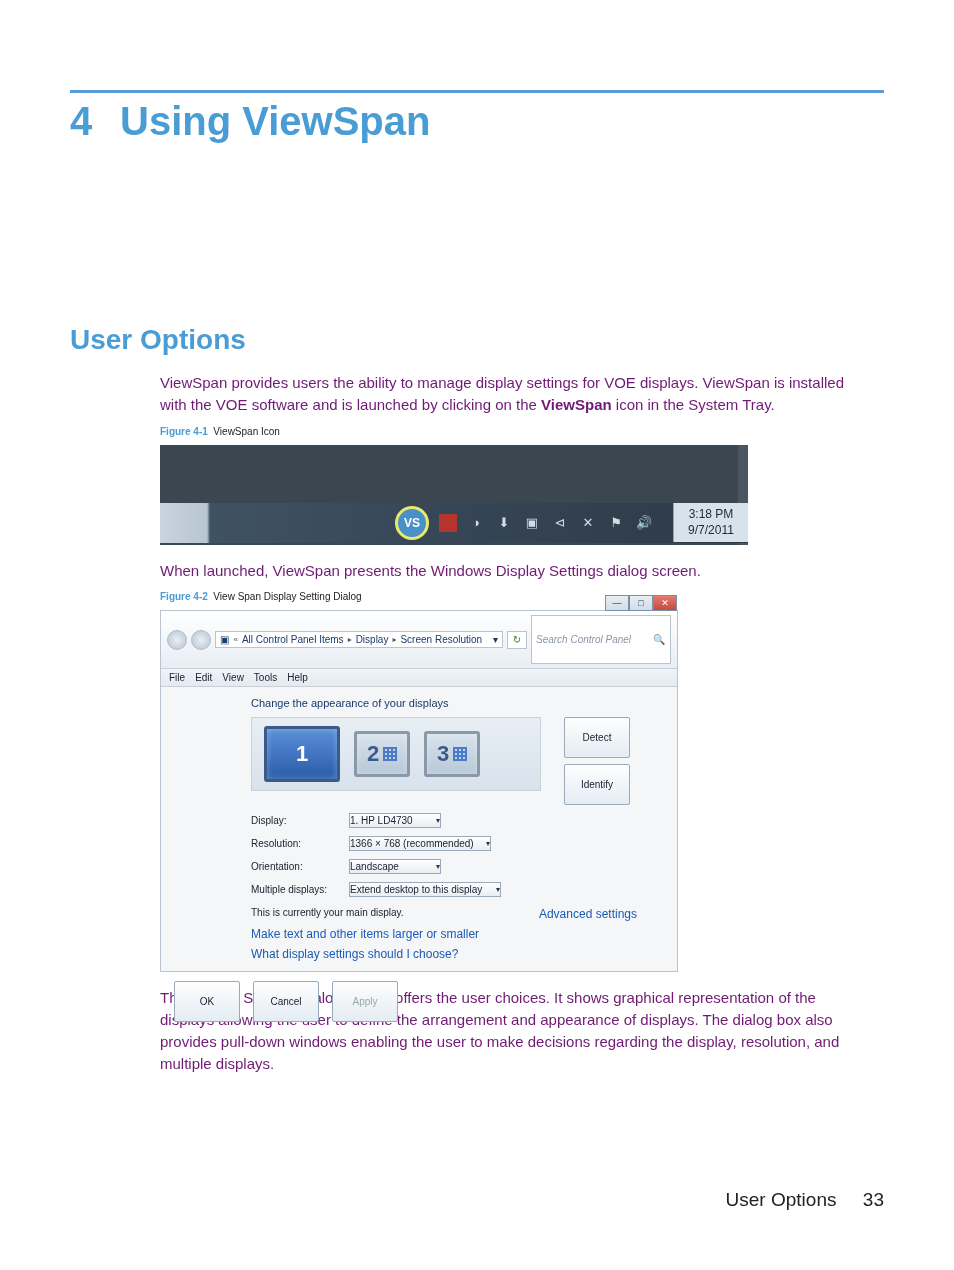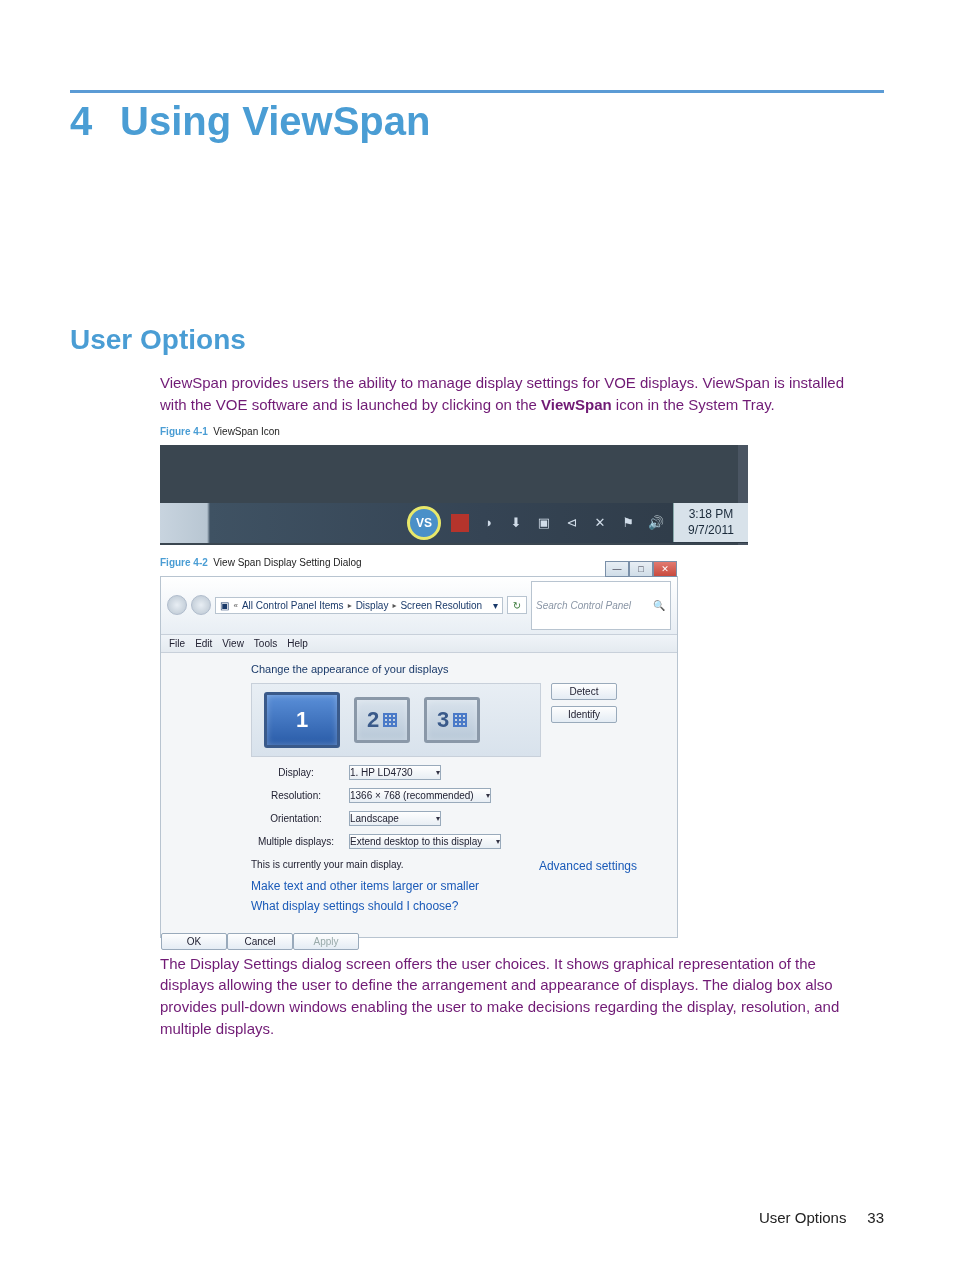--- a/index.html
+++ b/index.html
@@ -78,21 +78,21 @@
     height: 40px;
     background: linear-gradient(to right, #c8d4df 0%, #b8c6d2 8%, #3f5263 8.5%, #354454 55%, #2e3a46 100%);
     display: flex;
     justify-content: flex-end;
     align-items: center;
   }
   .tray-icons {
     display: flex;
     align-items: center;
     gap: 10px;
-    padding-right: 8px;
+    padding-right: 20px;
   }
   .tray-icons .ico {
     width: 18px; height: 18px;
     display: flex; align-items: center; justify-content: center;
     color: #d0dce8;
     font-size: 13px;
   }
   .vs-circle {
     width: 28px; height: 28px;
     border: 3px solid #e8e86a;
@@ -240,56 +240,56 @@
   }
   .preview-side {
     display: flex;
     flex-direction: column;
     gap: 6px;
     margin-left: 10px;
   }
   .win7-btn {
     border: 1px solid #9ab;
     background: linear-gradient(#fefefe,#e4ecf4);
-    padding: 2px 10px;
+    padding: 14px 10px;
     font-size: 10px;
     text-align: center;
     border-radius: 2px;
     color: #223;
     min-width: 44px;
+    margin-left: 13px;
   }
   .field-row {
     display: flex;
     align-items: center;
     margin-top: 8px;
     gap: 8px;
-    text-align: center;
   }
   .field-label { width: 90px; font-size: 10px; }
   .field-select {
     border: 1px solid #9ab;
     background: linear-gradient(#fefefe,#e8eef4);
     padding: 1px 0;
     font-size: 10px;
     display: flex; justify-content: space-between; align-items: center;
     min-width: 90px;
   }
   .field-select .arrow { font-size: 8px; color: #334; }
   .main-disp-note { font-size: 10px; margin-top: 10px; display:flex; justify-content:space-between;}
   .link { color: #1a5ab8; font-size: 12px; margin-top: 6px; display: block; }
   .dlg-buttons {
     display: flex;
     justify-content: flex-start;
     padding: 10px 40px 0 0;
   }
   .footer {
     position: absolute;
-    bottom: 44px;
+    bottom: 59px;
     right: 70px;
-    font-size: 15px;
+    font-size: 19px;
     color: #222;
   }
 </style>
 </head>
 <body>
 
 <div class="page">
   <div class="top-rule"></div>
   <div class="chapter-heading">
     <span class="chapter-number">4</span>
@@ -323,20 +323,21 @@
         <div class="ico">⚑</div>
         <div class="ico">🔊</div>
       </div>
       <div class="tray-time">
         <div>3:18 PM</div>
         <div>9/7/2011</div>
       </div>
     </div>
   </div>
 
+  <p class="body-text">When launched, ViewSpan presents the Windows Display Settings dialog screen.</p>
 
   <div class="figure-caption">
     <span class="figure-label">Figure 4-2</span>
     &nbsp;<span class="figure-title">View Span Display Setting Dialog</span>
   </div>
 
   <div class="fig2">
     <div class="win-controls">
       <div class="win-btn">—</div>
       <div class="win-btn">□</div>

